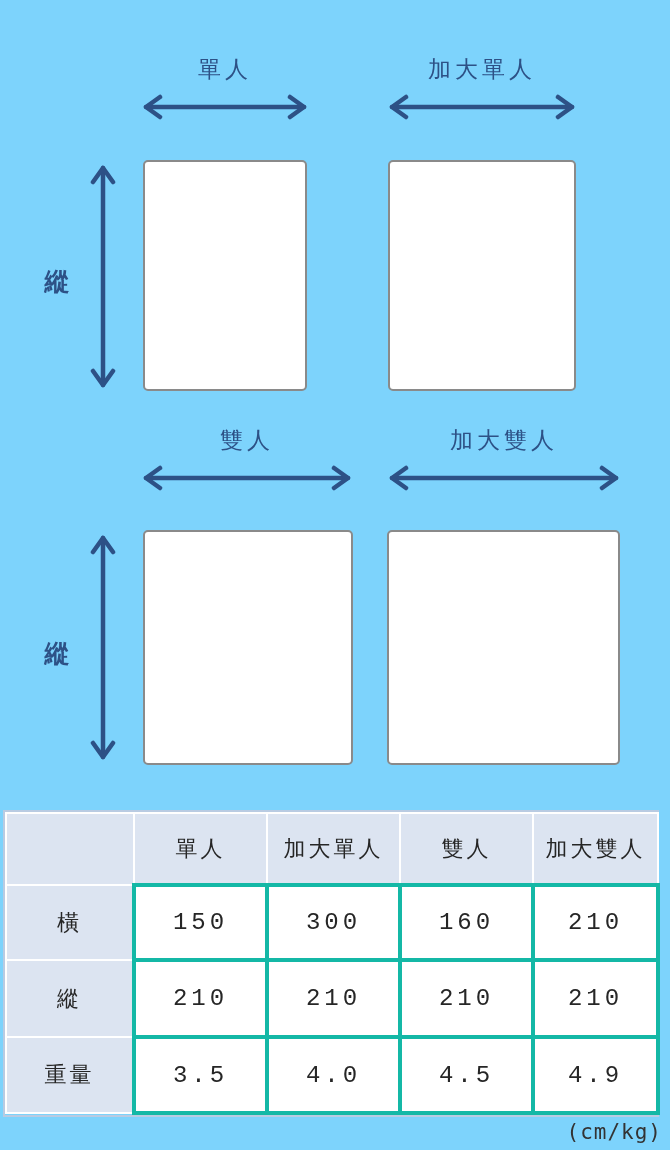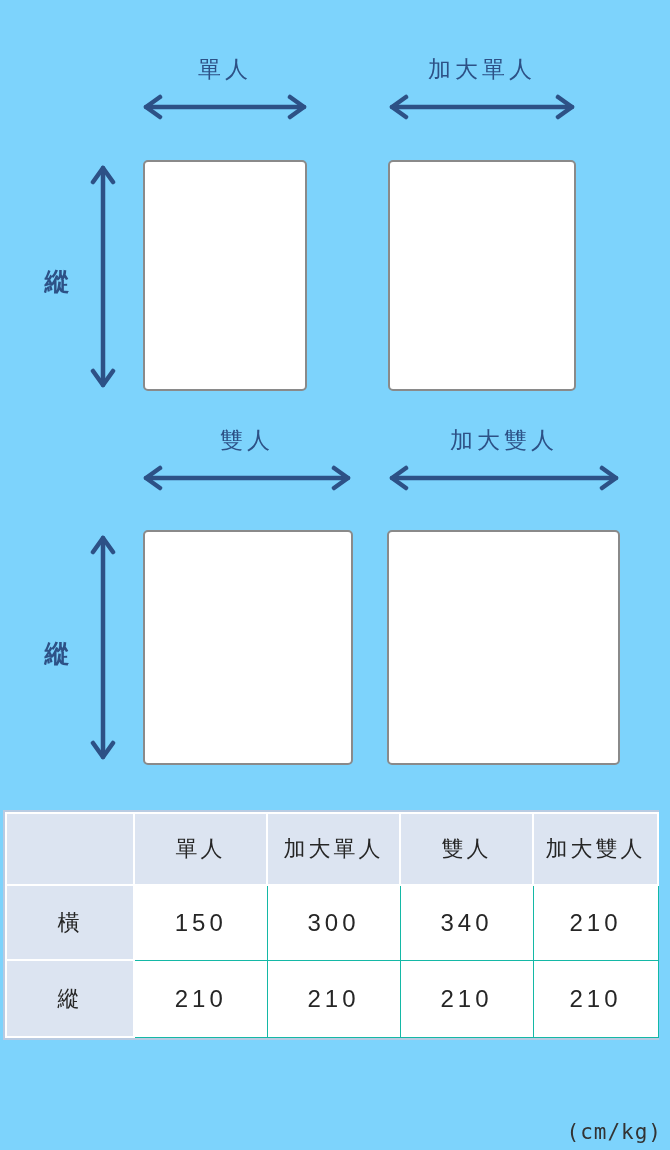--- a/index.html
+++ b/index.html
@@ -69,24 +69,24 @@
   }
   #spec-table .hcell {
     background: #dce4f1;
     border: 2px solid #ffffff;
     font-size: 22px;
     letter-spacing: 3px;
     font-family: "Liberation Sans", sans-serif;
   }
   #spec-table .dcell {
     background: #ffffff;
-    border: 1px solid #14b8a6;
+    border: 4px solid #14b8a6;
     font-size: 24px;
     letter-spacing: 4px;
-    font-family: Liberation Sans, sans-serif;
+    font-family: Liberation Mono, monospace;
   }
   #unit-note {
     position: absolute;
     right: 8px;
     top: 1120px;
     font-size: 21px;
     color: #333333;
     letter-spacing: 1px;
     font-family: "DejaVu Sans Mono", monospace;
   }
@@ -158,29 +158,36 @@
         <th class="hcell"></th>
         <th class="hcell">單人</th>
         <th class="hcell">加大單人</th>
         <th class="hcell">雙人</th>
         <th class="hcell">加大雙人</th>
       </tr>
       <tr style="height:75px">
         <th class="hcell">橫</th>
         <td class="dcell">150</td>
         <td class="dcell">300</td>
-        <td class="dcell">340</td>
+        <td class="dcell">160</td>
         <td class="dcell">210</td>
       </tr>
       <tr style="height:77px">
         <th class="hcell">縱</th>
         <td class="dcell">210</td>
         <td class="dcell">210</td>
         <td class="dcell">210</td>
         <td class="dcell">210</td>
+      </tr>
+      <tr style="height:76px">
+        <th class="hcell">重量</th>
+        <td class="dcell">3.5</td>
+        <td class="dcell">4.0</td>
+        <td class="dcell">4.5</td>
+        <td class="dcell">4.9</td>
       </tr>
     </tbody>
       </table>
   </div>
 
   <div id="unit-note">(cm/kg)</div>
 
 </div>
 
 </body></html>

